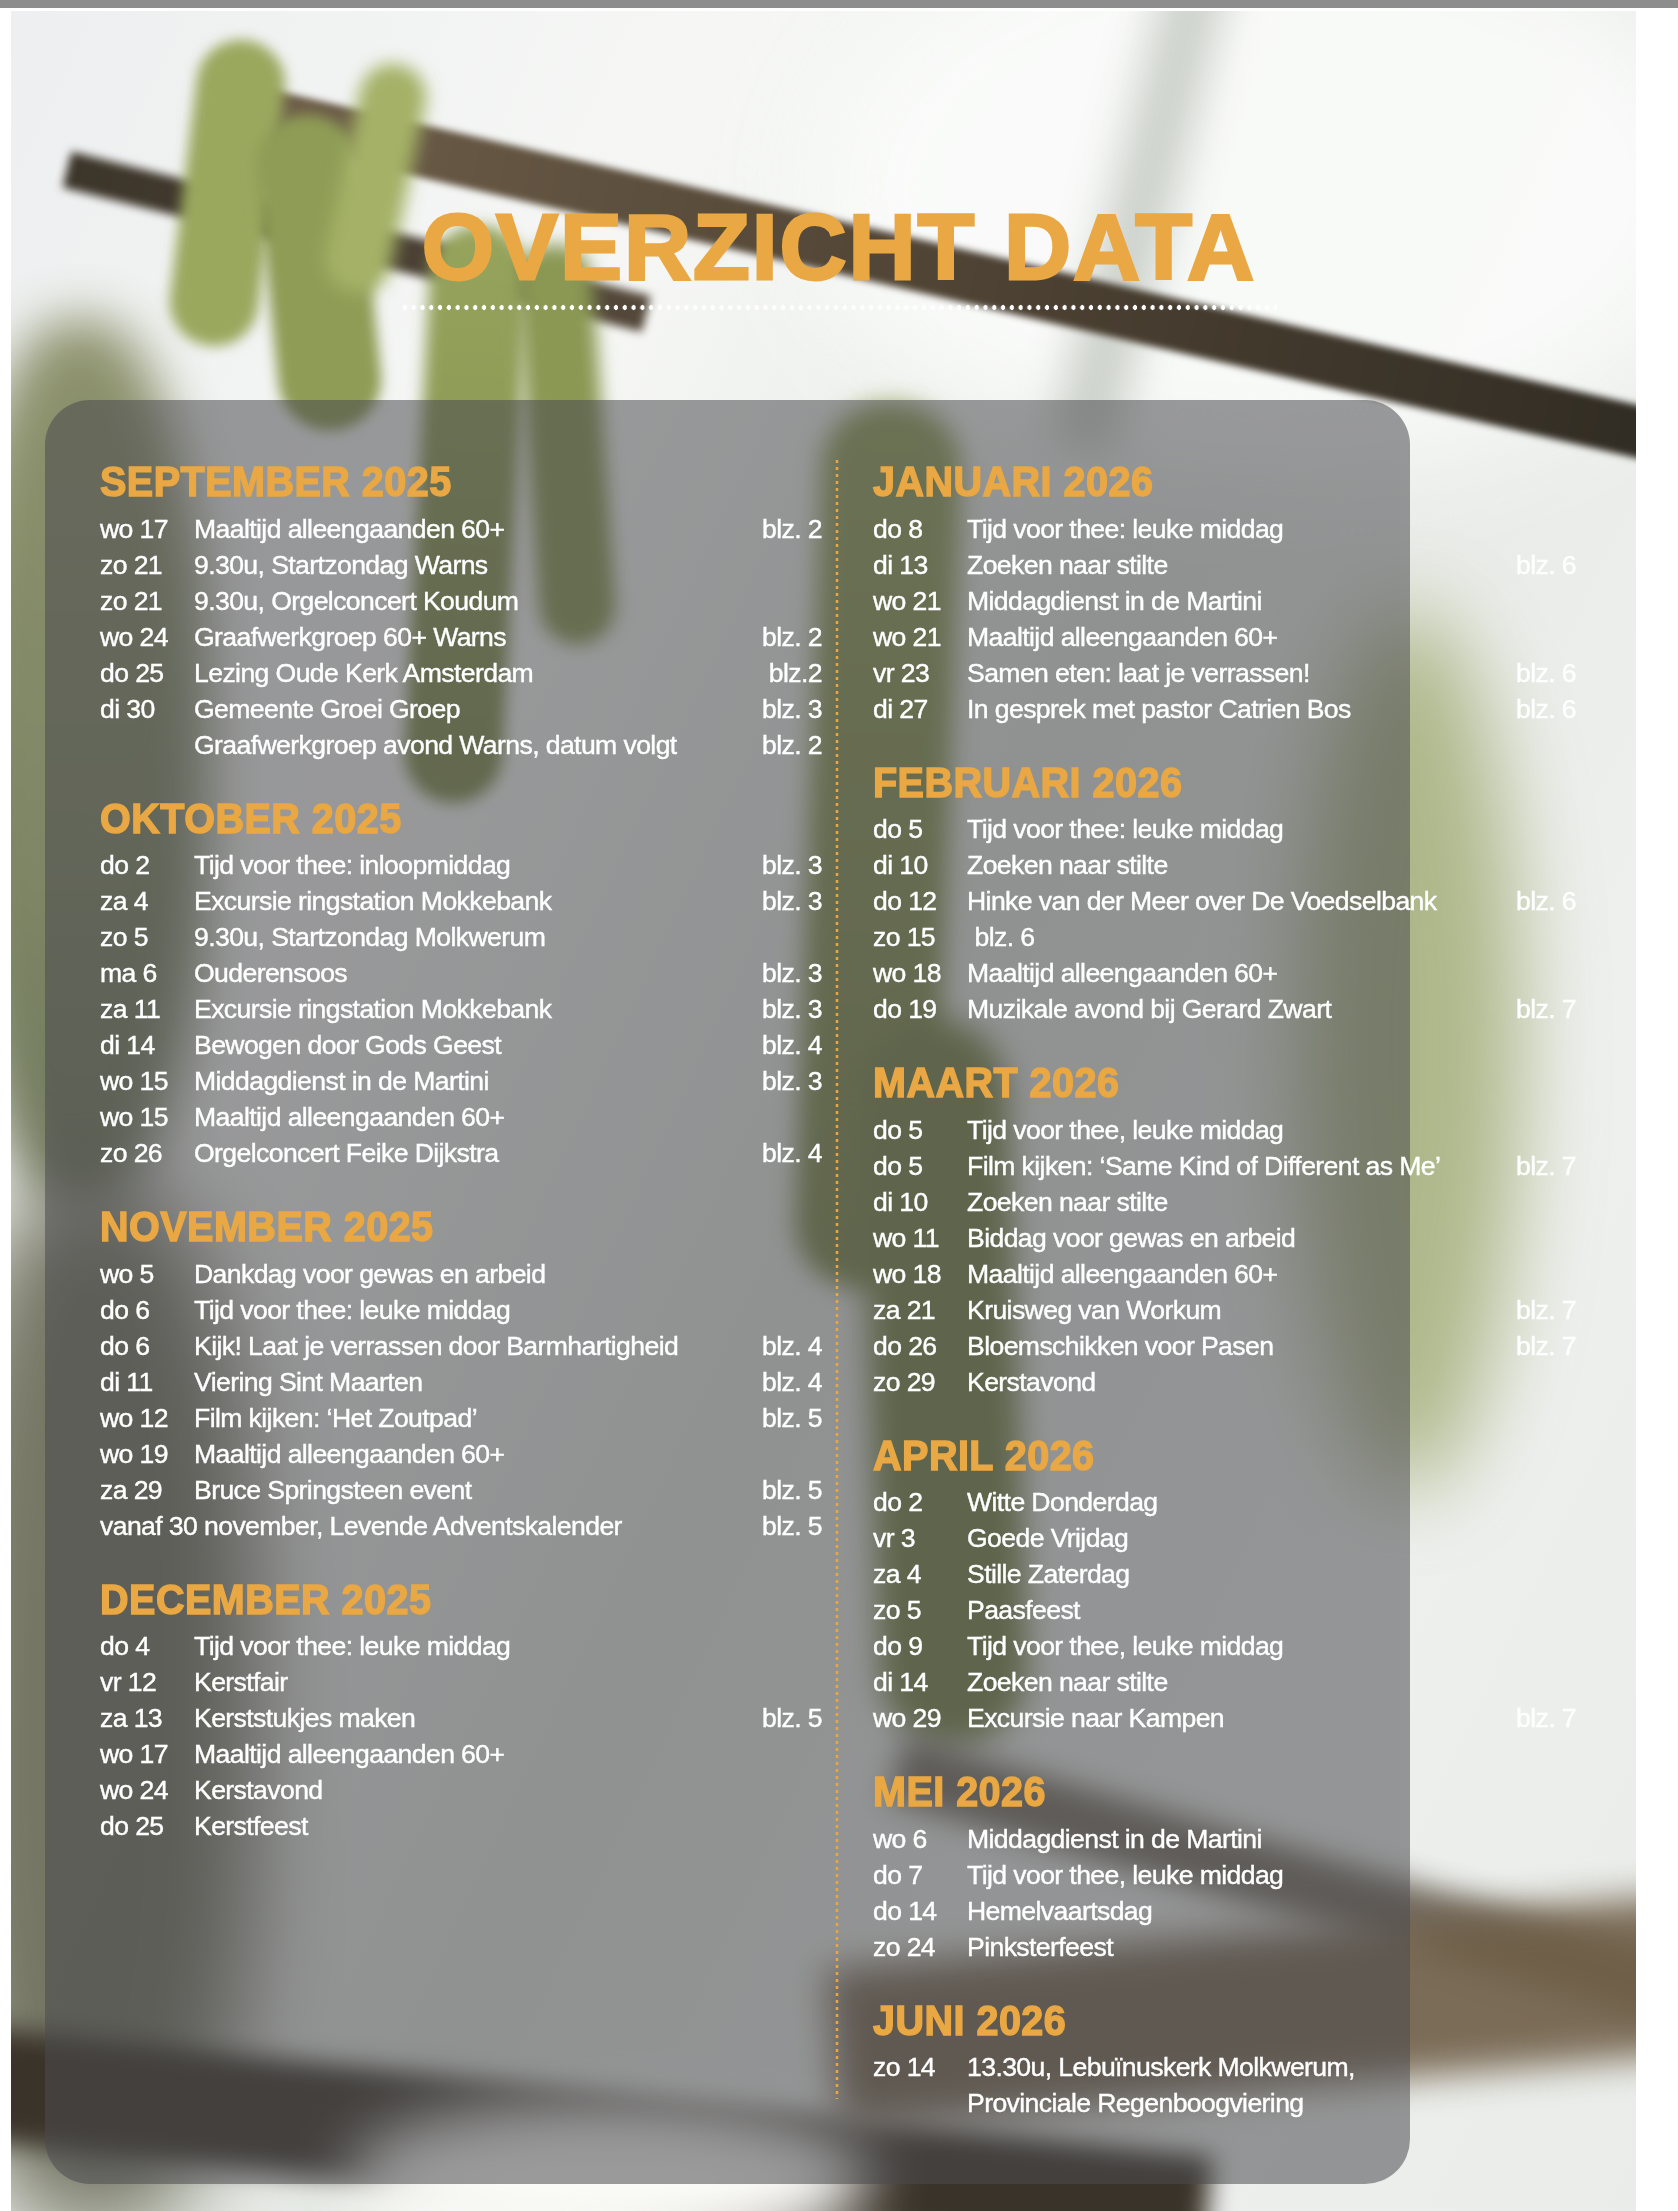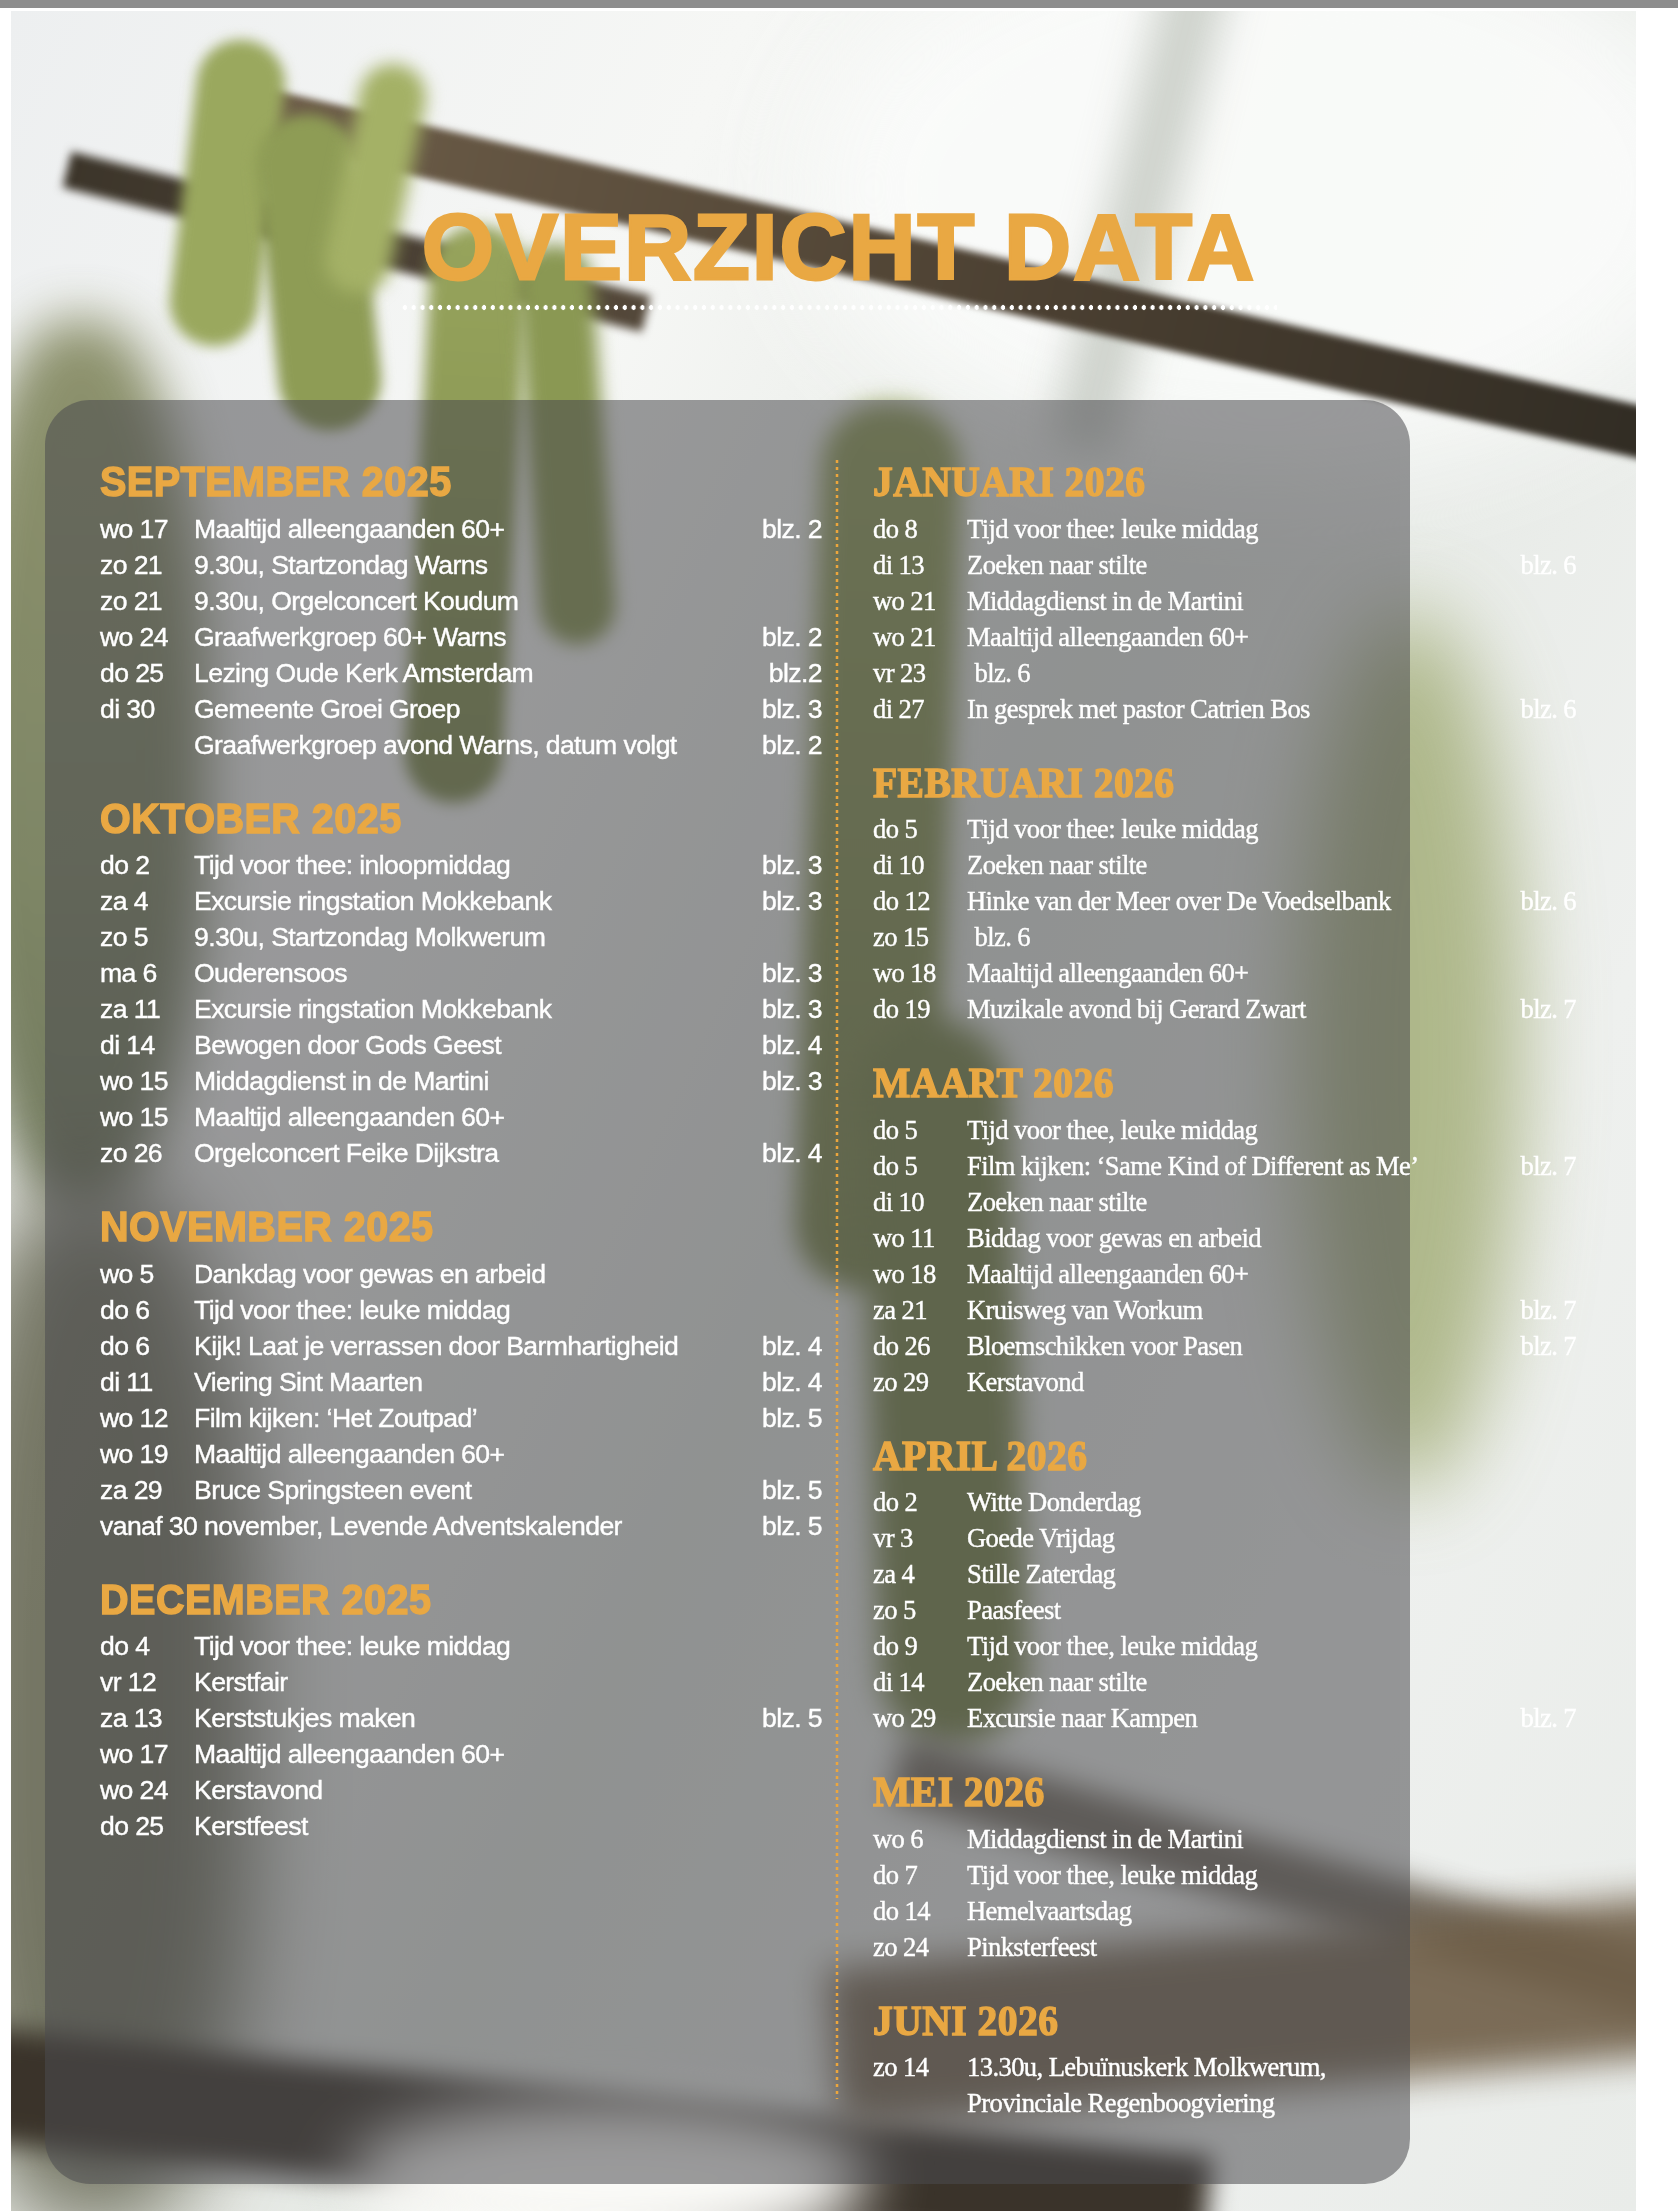--- a/index.html
+++ b/index.html
@@ -33,21 +33,21 @@
   .title{display:inline-block;margin:12px;font-size:93px;line-height:1;font-weight:bold;
          letter-spacing:1.9px;color:#E9A843;-webkit-text-stroke:2.8px #E9A843;}
   .dotted-rule{position:absolute;left:401px;top:304px;width:876px;height:6.5px;
          background:radial-gradient(circle 2.3px at 3.7px 3.3px,#ffffff 96%,rgba(255,255,255,0)) left center repeat-x;
          background-size:8.8px 6.5px;}
   
   .panel{position:absolute;left:45px;top:400px;width:1365px;height:1784px;
          border-radius:45px;background:rgba(74,75,79,0.55);}
   .col{position:absolute;top:60px;}
   .col-left{left:55px;width:722px;}
-  .col-right{left:828px;width:703px;font-family:Liberation Serif, serif;}
+  .col-right{left:828px;width:703px;}
   .col-divider{position:absolute;left:789px;top:58px;width:5.6px;height:1641px;
          background:radial-gradient(circle 1.6px at 2.8px 3.4px,#EDA63C 96%,rgba(237,166,60,0)) top center repeat-y;
          background-size:5.6px 7px;}
   
   .month{margin:0 0 34px 0;}
   .month-header{margin:0 0 7.5px 0;font-size:43px;line-height:43px;font-weight:bold;
          color:#E9A843;-webkit-text-stroke:1.5px #E9A843;letter-spacing:0.5px;
          transform:scaleX(.92);transform-origin:0 50%;white-space:nowrap;}
   .row{display:flex;align-items:baseline;line-height:36px;font-size:26.6px;color:#ffffff;
        letter-spacing:-0.6px;-webkit-text-stroke:0.4px #ffffff;white-space:nowrap;}
@@ -270,20 +270,21 @@
             <span class="label">Middagdienst in de Martini</span>
             <span class="pageref"></span>
           </div>
           <div class="row">
             <span class="date">wo 21</span>
             <span class="label">Maaltijd alleengaanden 60+</span>
             <span class="pageref"></span>
           </div>
           <div class="row">
             <span class="date">vr 23</span>
+            <span class="label">Samen eten: laat je verrassen!</span>
             <span class="pageref">blz. 6</span>
           </div>
           <div class="row">
             <span class="date">di 27</span>
             <span class="label">In gesprek met pastor Catrien Bos</span>
             <span class="pageref">blz. 6</span>
           </div>
         </section>
         <section class="month">
           <h2 class="month-header">FEBRUARI 2026</h2>

